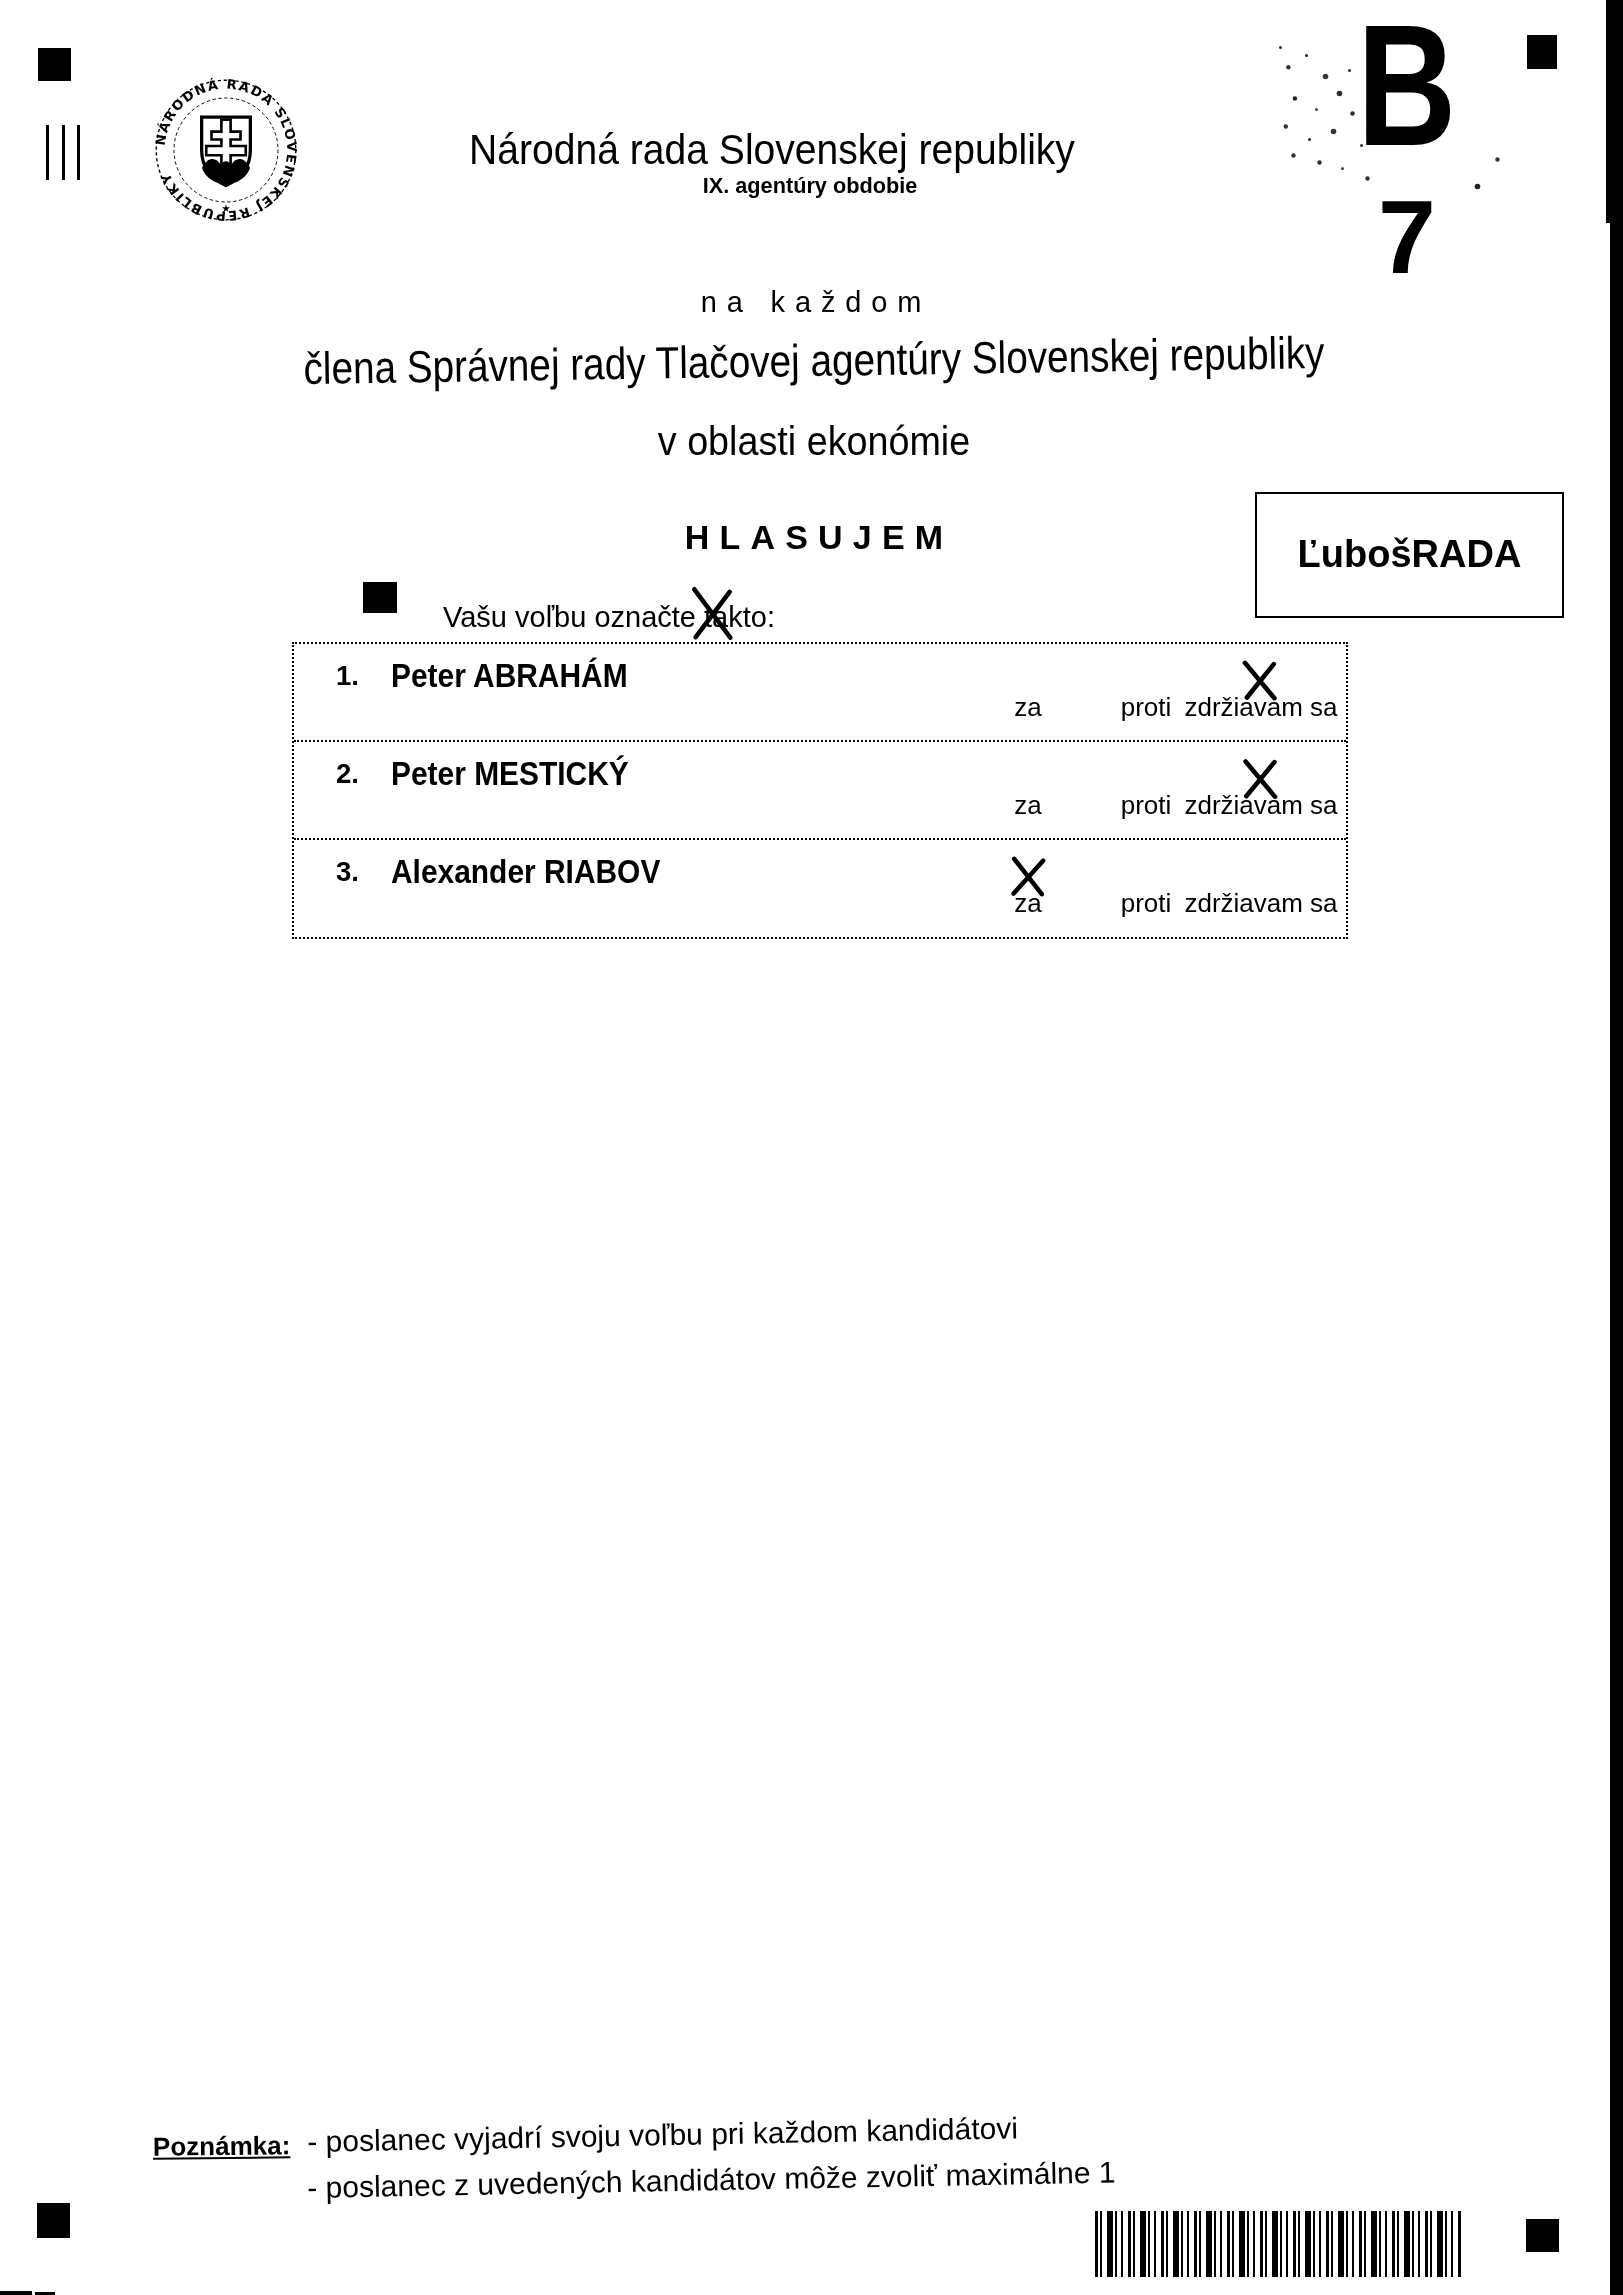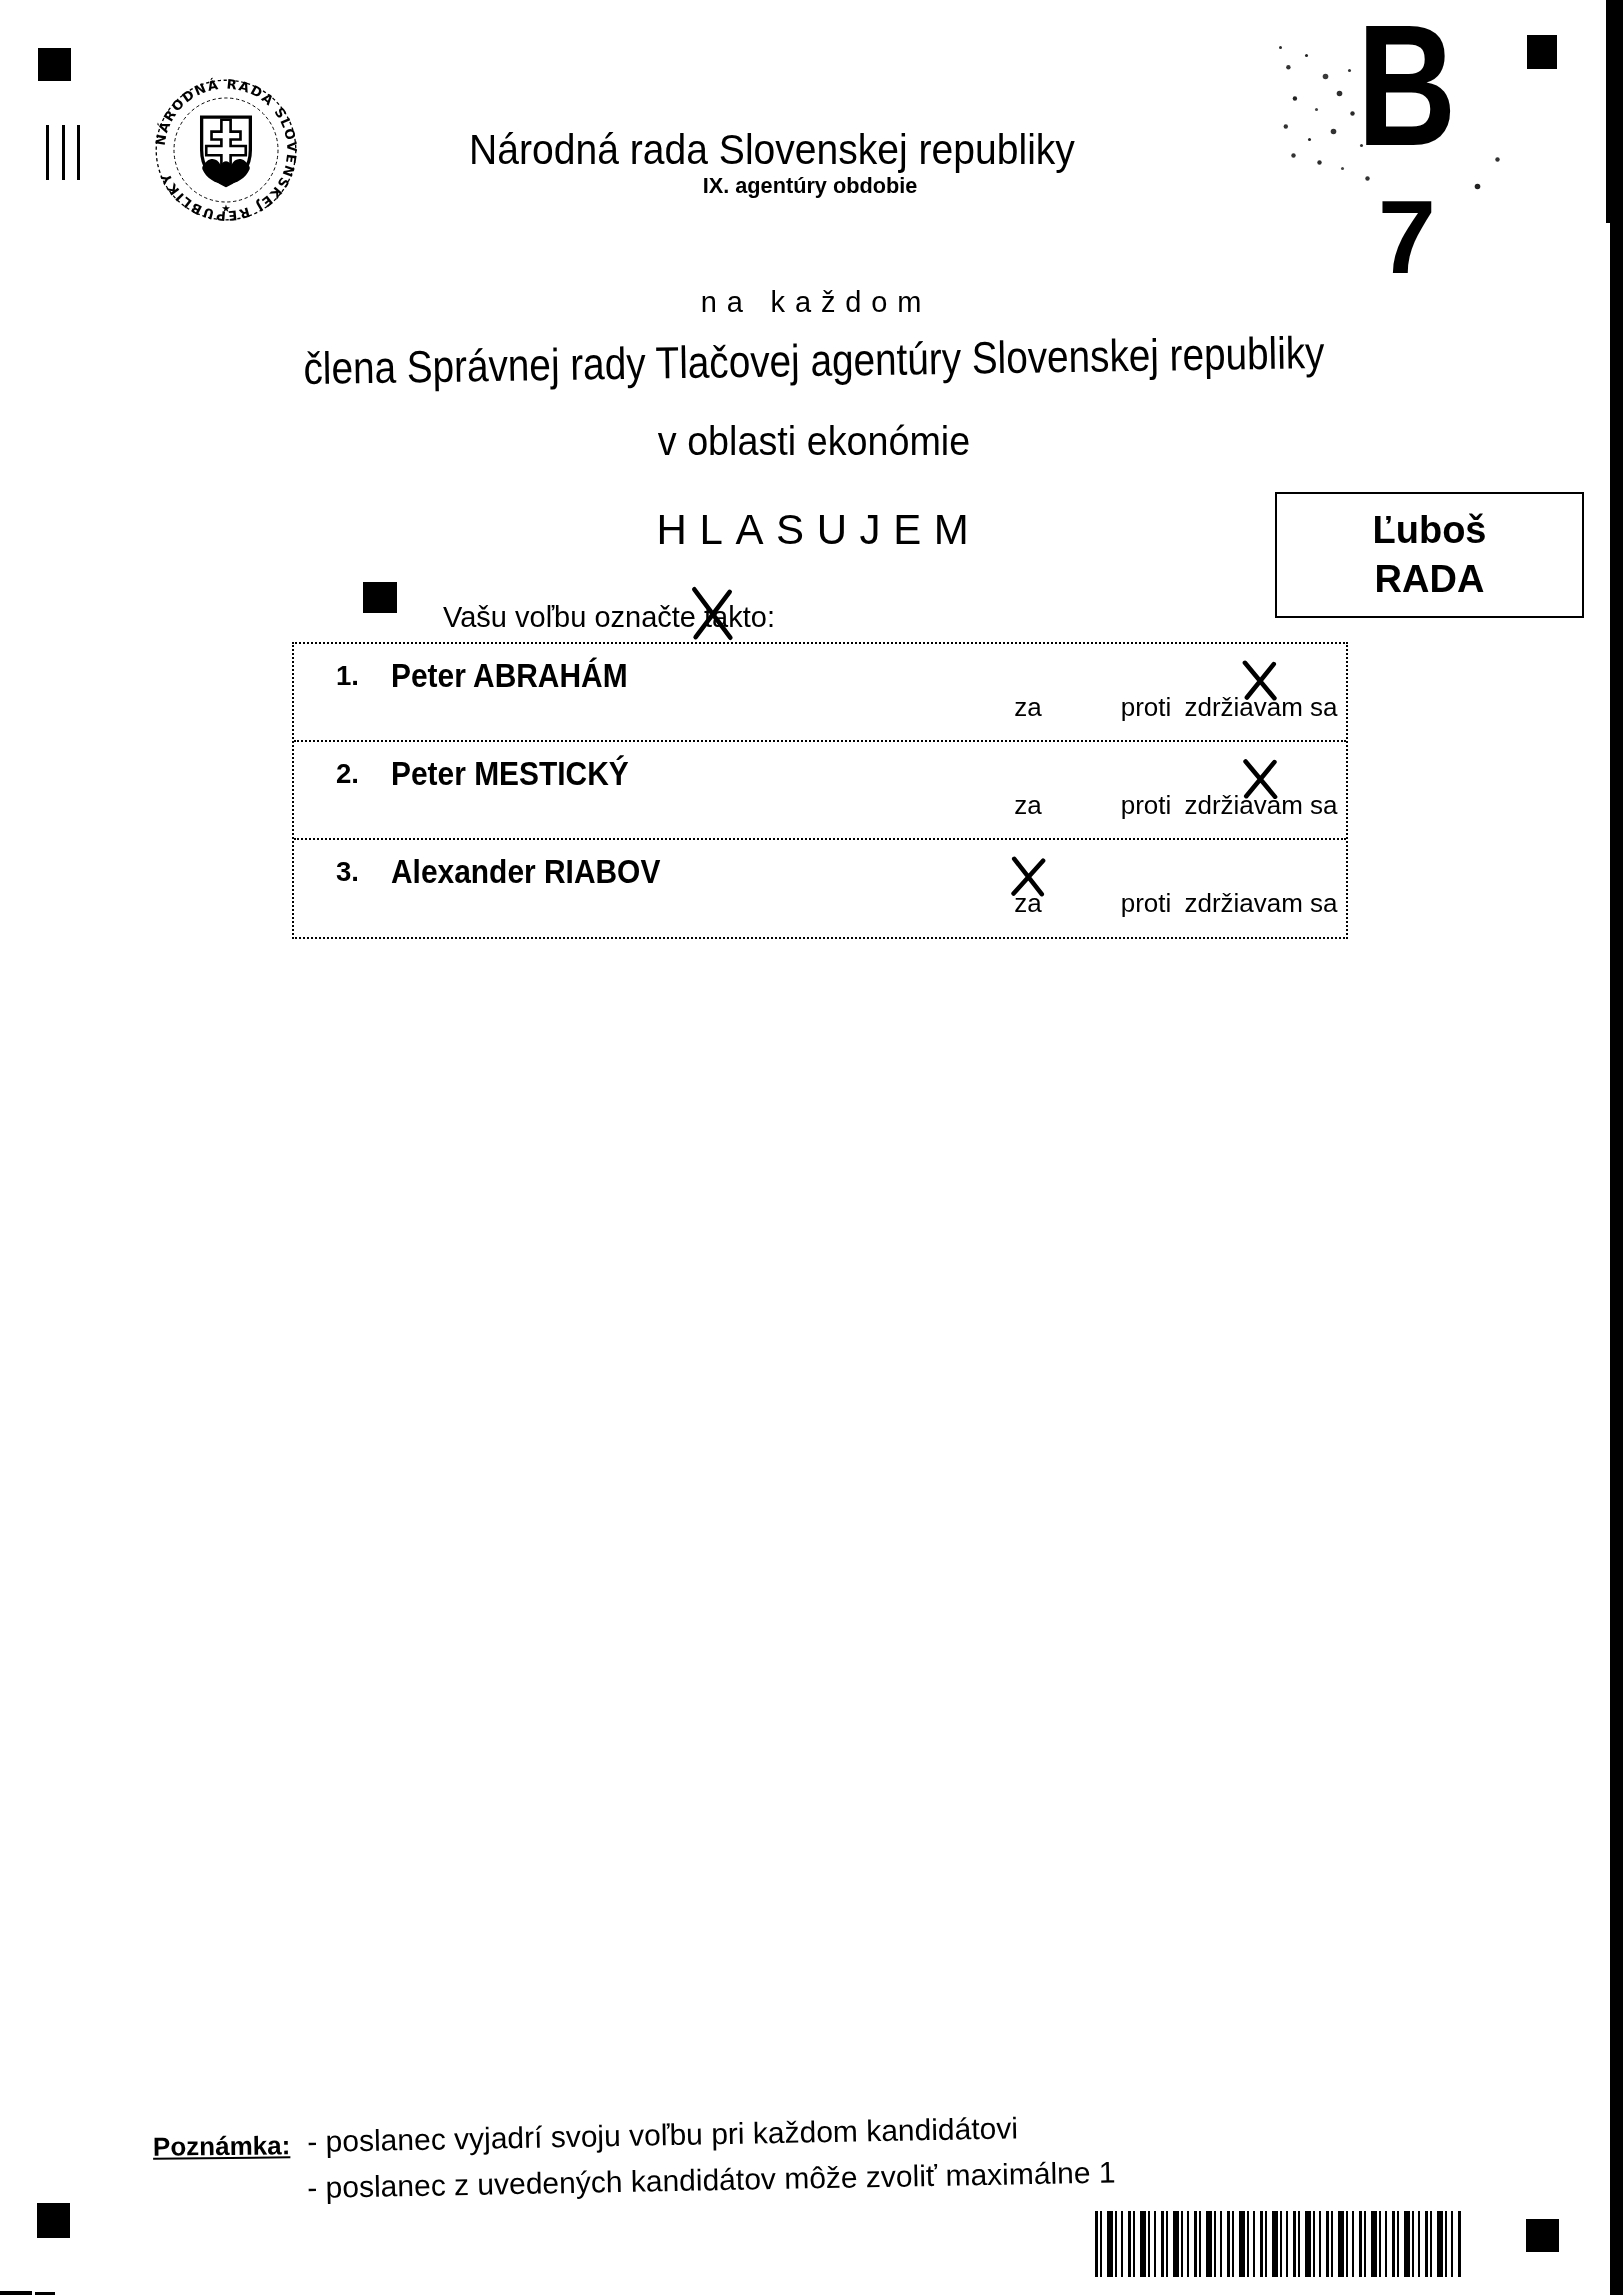--- a/index.html
+++ b/index.html
@@ -12,34 +12,34 @@
   
   .sq{position:absolute;background:#000;}
   .regline{position:absolute;background:#000;width:2.6px;height:55px;}
   
   .org{left:772px;top:126px;font-size:42px;transform:translateX(-50%) scaleX(0.93);}
   .term{left:810px;top:173px;font-size:21.7px;font-weight:bold;transform:translateX(-50%);}
   .title{left:819px;top:228px;font-size:34px;font-weight:bold;letter-spacing:0.34em;transform:translateX(-50%);}
   .subtitle{left:816px;top:286px;font-size:29px;letter-spacing:0.34em;transform:translateX(-50%);}
   .position-line{left:814px;top:335px;font-size:45px;transform:translateX(-50%) rotate(-0.9deg) scaleX(0.86);}
   .area-line{left:814px;top:418px;font-size:41px;transform:translateX(-50%) scaleX(0.92);}
-  .vote-heading{left:819px;top:506px;font-size:42px;font-weight:normal;letter-spacing:0.30em;transform:translateX(-50%);}
+  .vote-heading{left:819px;top:518px;font-size:34px;font-weight:bold;letter-spacing:0.30em;transform:translateX(-50%);}
   
   .bigB{left:1357px;top:-1.3px;font-size:172px;font-weight:bold;line-height:1;transform:scaleX(0.8);transform-origin:left top;}
   .big7{left:1378px;top:185px;font-size:104px;font-weight:bold;line-height:1;}
   .noise{position:absolute;left:1279px;top:46px;width:3.3px;height:3.3px;background:#2a2a2a;border-radius:50%;
     box-shadow:7.9px 19.7px 0 0.7px #333,26px 7.9px 0 #222,45px 29px 0 1.3px #3a3a3a,14.4px 51px 0 0.7px #222,
     36px 62px 0 #444,59px 46px 0 1.3px #2f2f2f,5.3px 79px 0 0.7px #333,29px 92px 0 #222,53px 84px 0 1.3px #333,
     72px 66px 0 0.7px #2a2a2a,81px 98px 0 #333,39px 115px 0 0.7px #2d2d2d,62px 121px 0 #444,
     13px 108px 0 0.7px #333,91px 39px 0 #3c3c3c,98px 79px 0 0.7px #2f2f2f,69px 23px 0 #333,
     87px 131px 0 0.7px #333,197px 139px 0 1.3px #222,217px 112px 0 0.7px #333;}
   
   .voter-box{left:1255px;top:492px;width:305px;height:122px;border:2.6px solid #000;
-    display:flex;flex-direction:column;align-items:center;justify-content:center;
-    font-size:38px;font-weight:bold;line-height:1.3;text-align:right;margin-left:20px;}
+    display:flex;align-items:center;justify-content:center;
+    font-size:38px;font-weight:bold;line-height:1.3;text-align:right;}
   
   .legend-square{left:363px;top:582px;width:34px;height:31px;}
   .legend-text{left:443px;top:601px;font-size:29px;}
   .xmark{position:absolute;}
   .xmark path{stroke:#000;stroke-width:7;stroke-linecap:round;fill:none;}
   
   .ballot-box{left:292px;top:642px;width:1056px;height:297px;border:2px dotted #000;box-sizing:border-box;}
   .ballot-row{position:relative;height:96px;}
   .ballot-row + .ballot-row{border-top:2px dotted #000;}
   .num{position:absolute;left:42px;top:15.8px;font-size:27.6px;font-weight:bold;}

